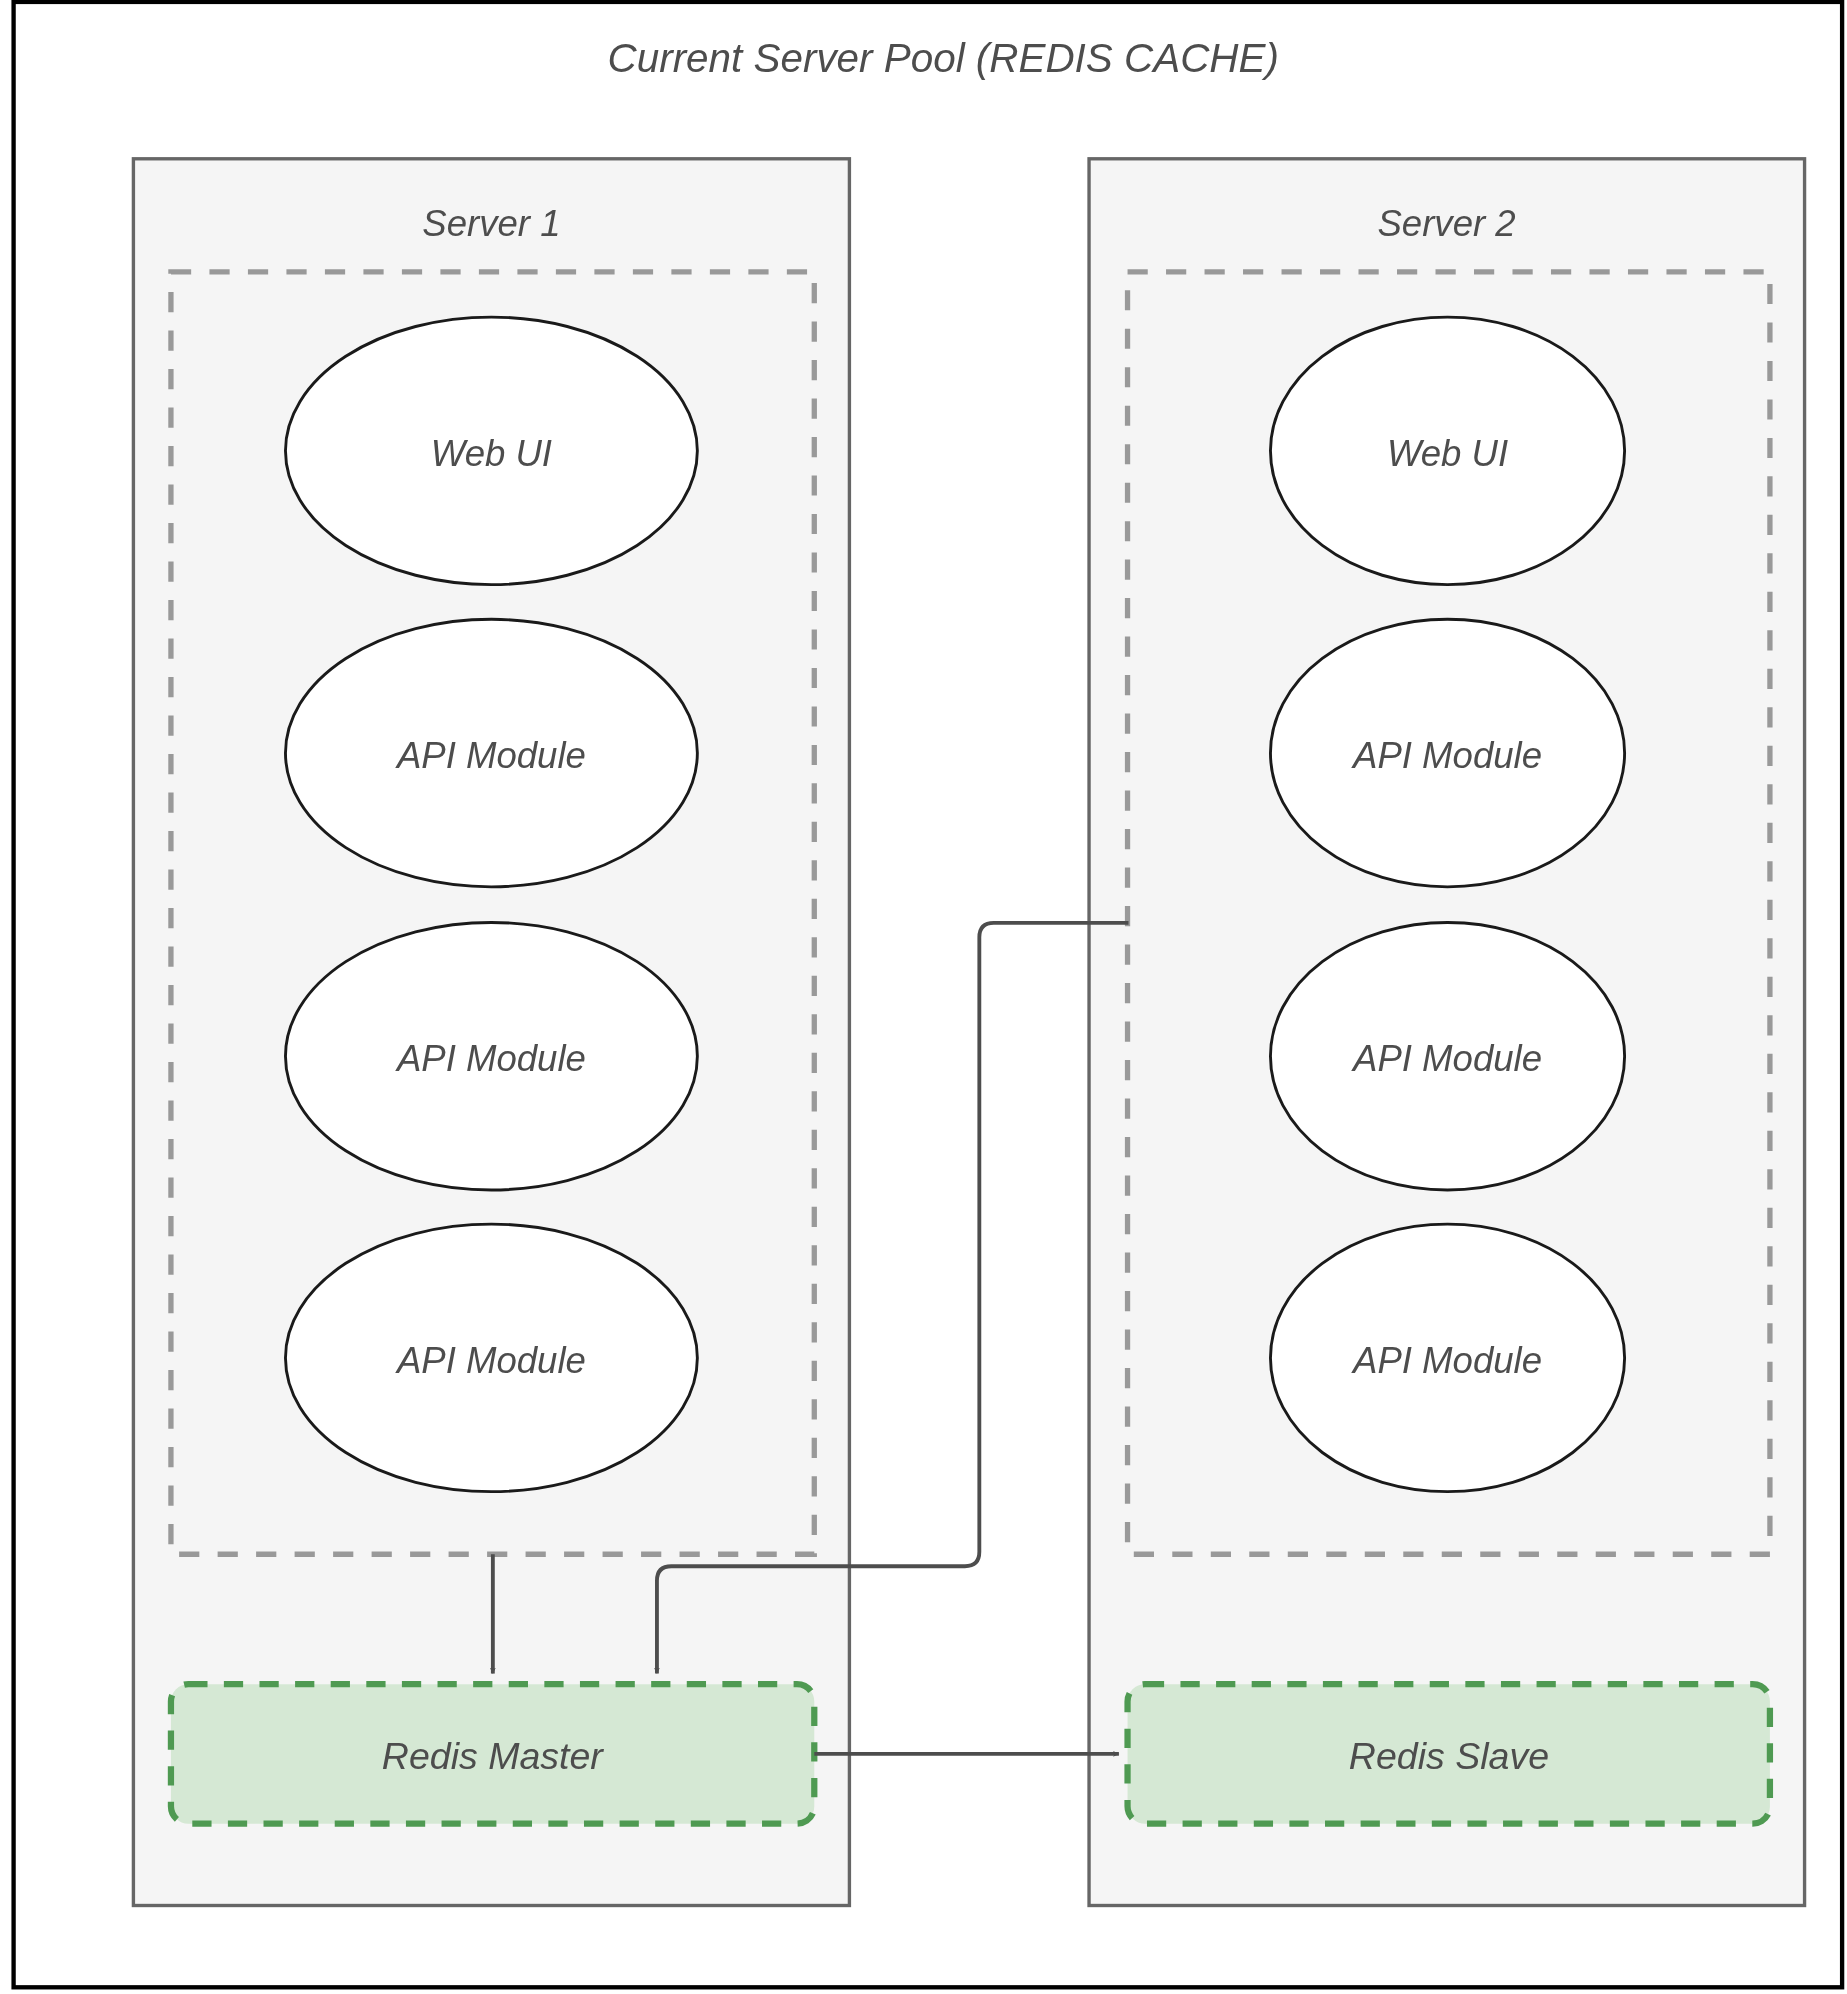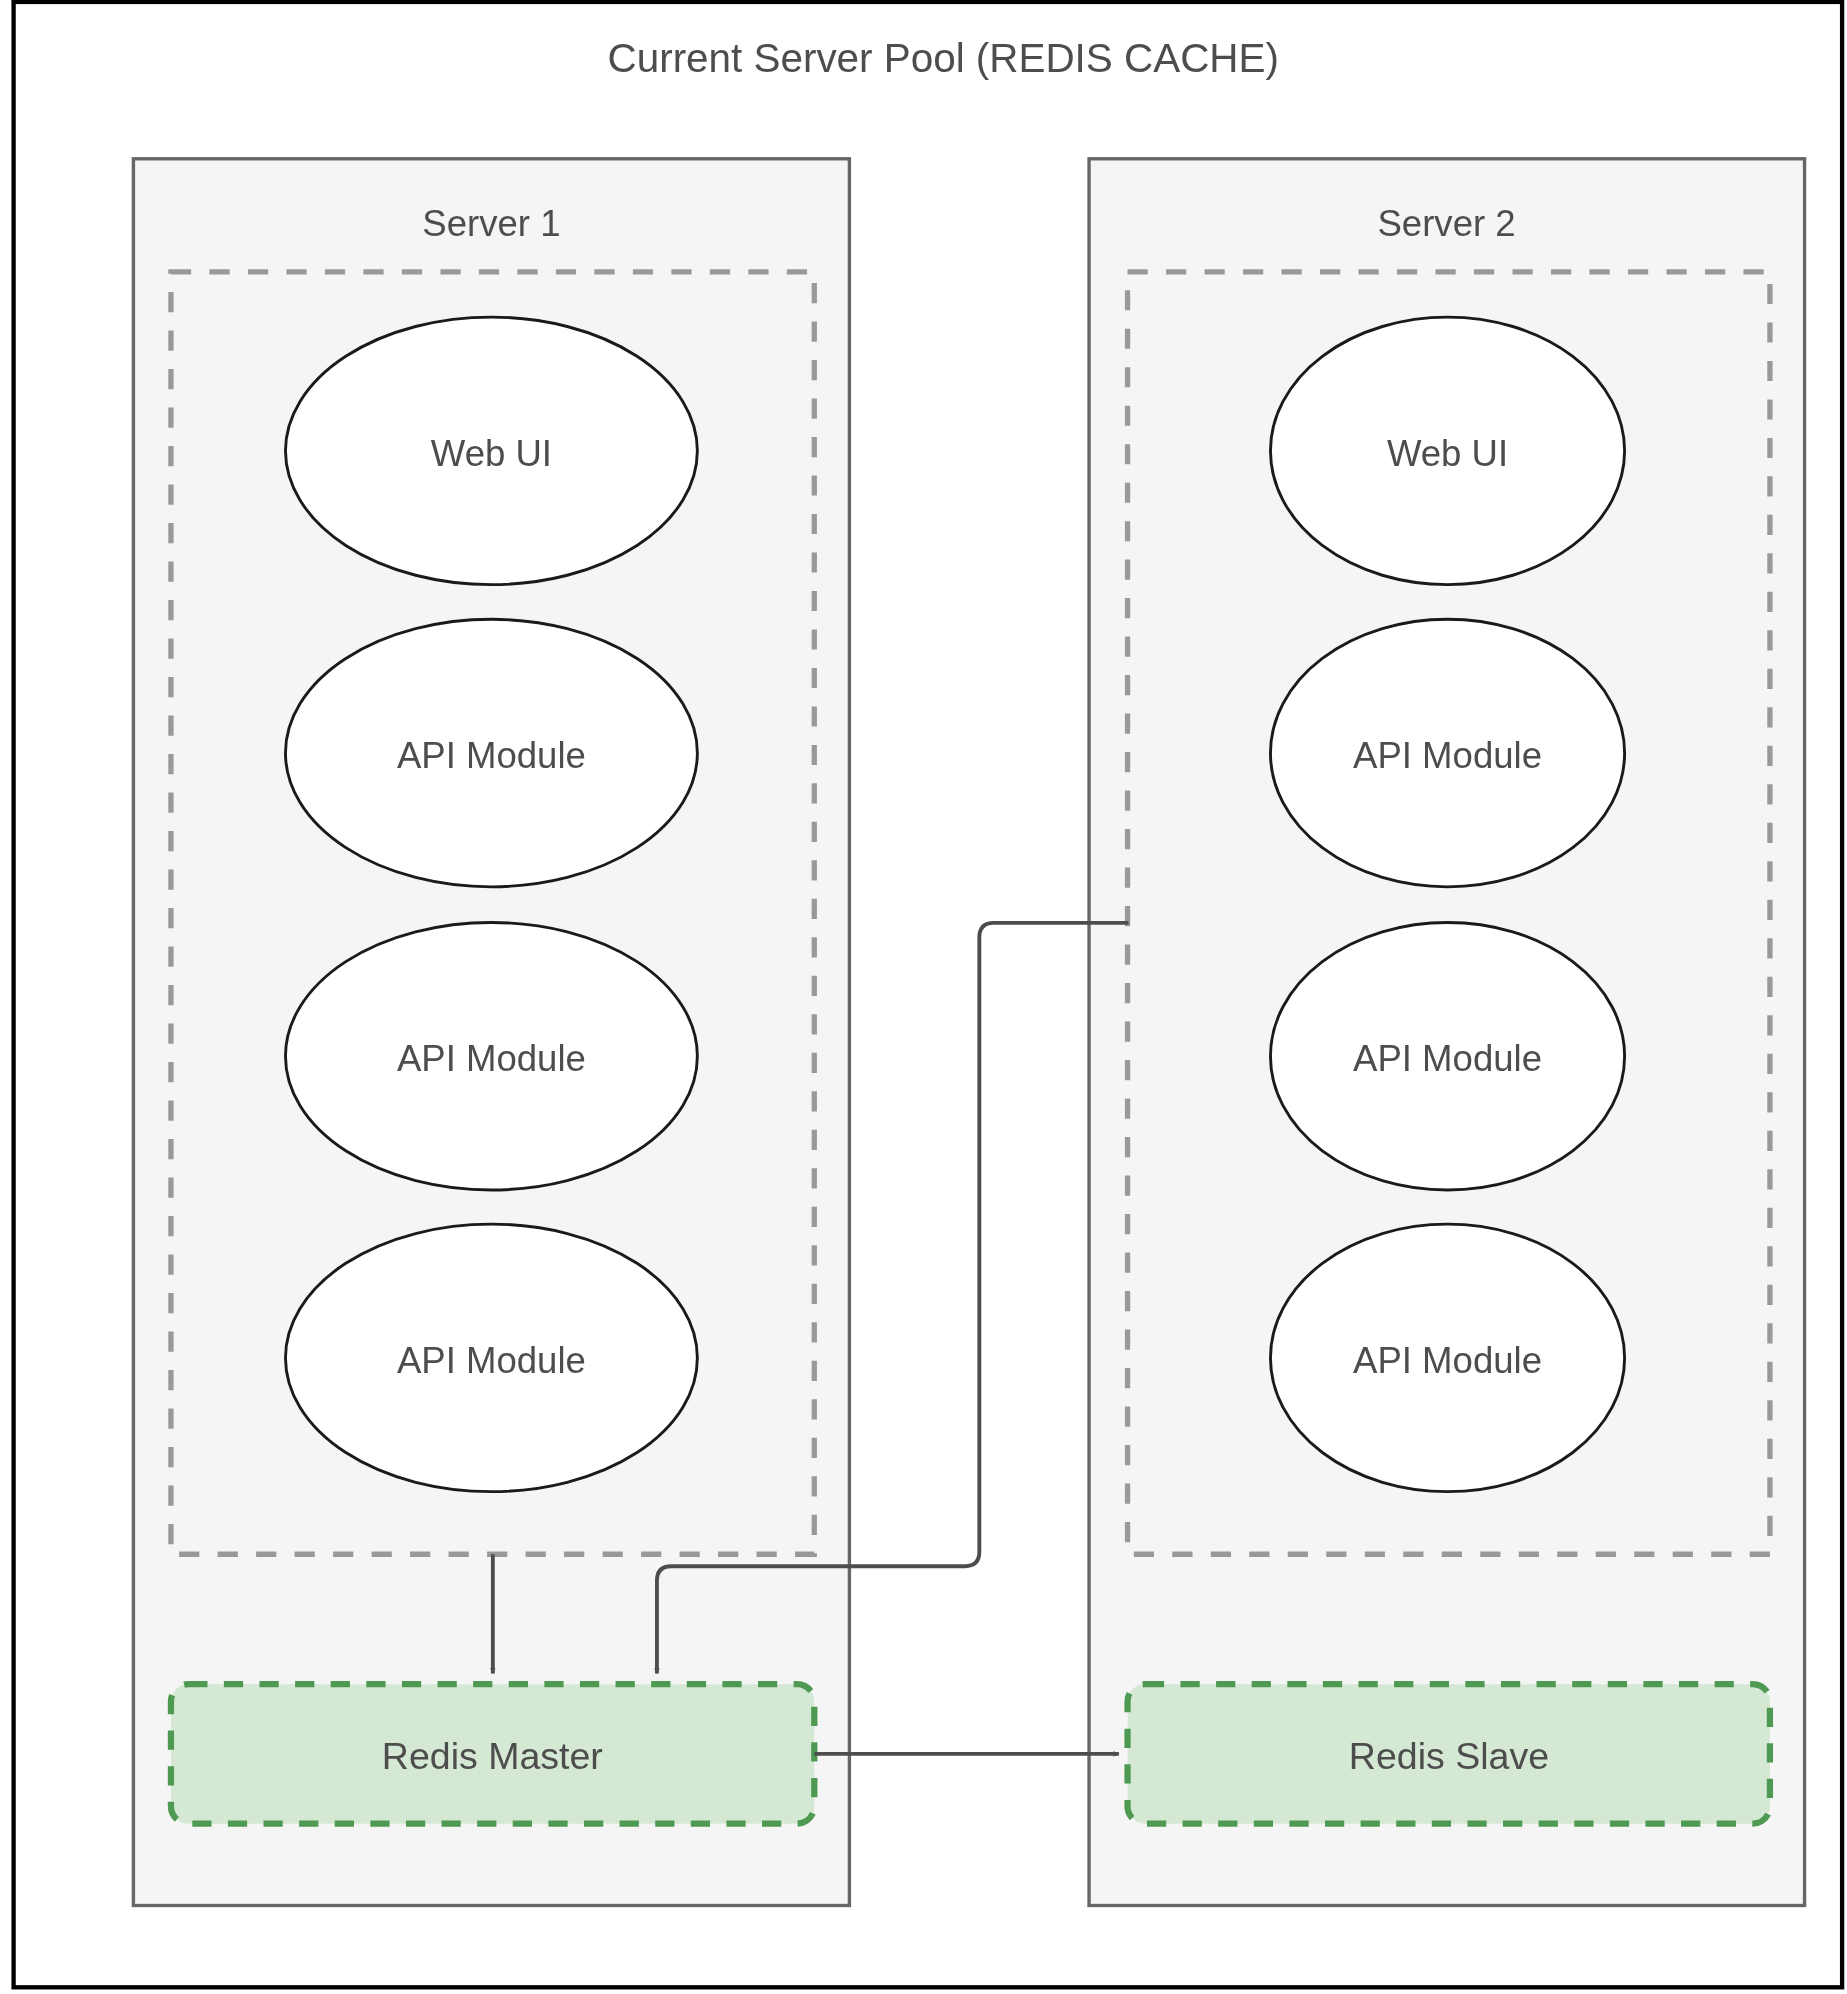--- a/index.html
+++ b/index.html
@@ -1,17 +1,17 @@
 <!DOCTYPE html>
 <html style="font-size:7.7px"><head>
 <meta charset="utf-8">
 <style>
   html,body{margin:0;padding:0;background:#ffffff;}
   body{width:1848px;height:1995px;font-family:"Liberation Sans",sans-serif;overflow:hidden;}
-  #stage{position:relative;width:1840px;height:1995px;}
+  #stage{position:relative;width:1840px;height:1995px;font-style:italic;}
   svg{display:block;}
   .diagram-text{font-family:"Liberation Sans",sans-serif;fill:#4d4d4d;}
 </style>
 </head>
 <body>
 
 <div id="stage">
 <svg width="1848" height="1995" viewBox="0 0 3840 4146" xmlns="http://www.w3.org/2000/svg">
 
   <defs>

